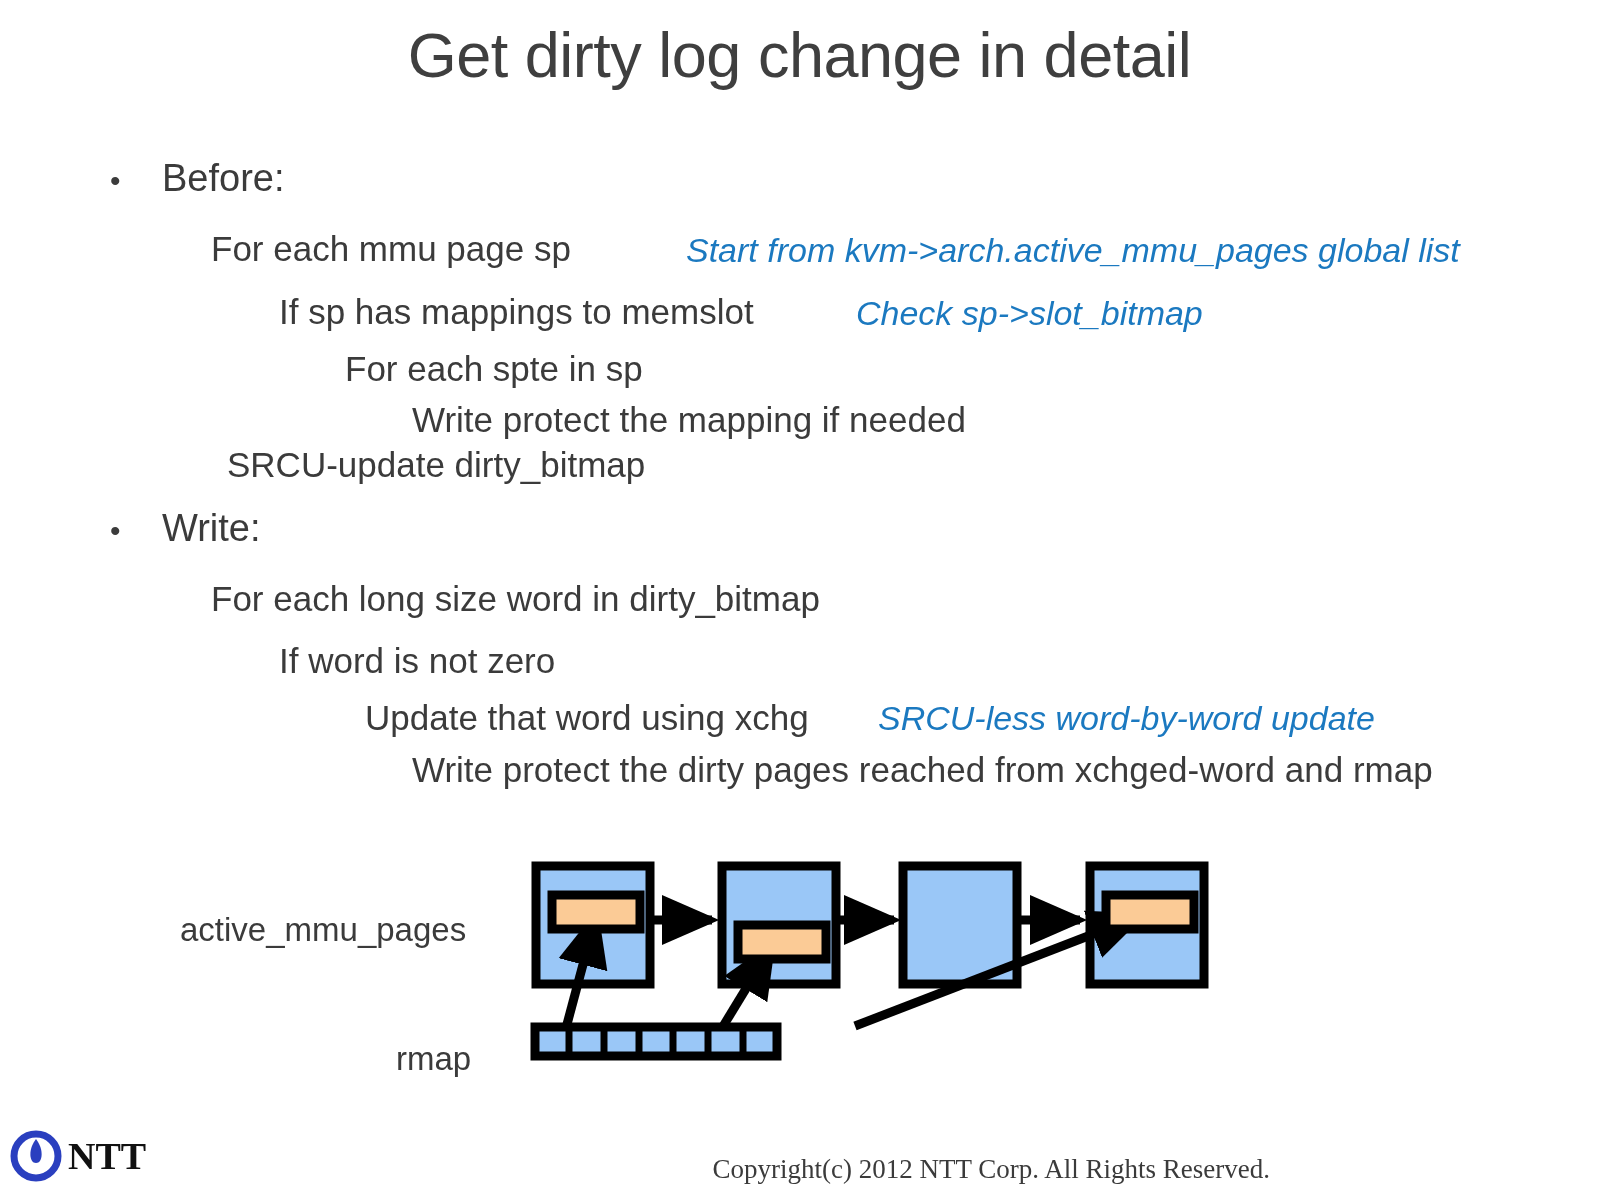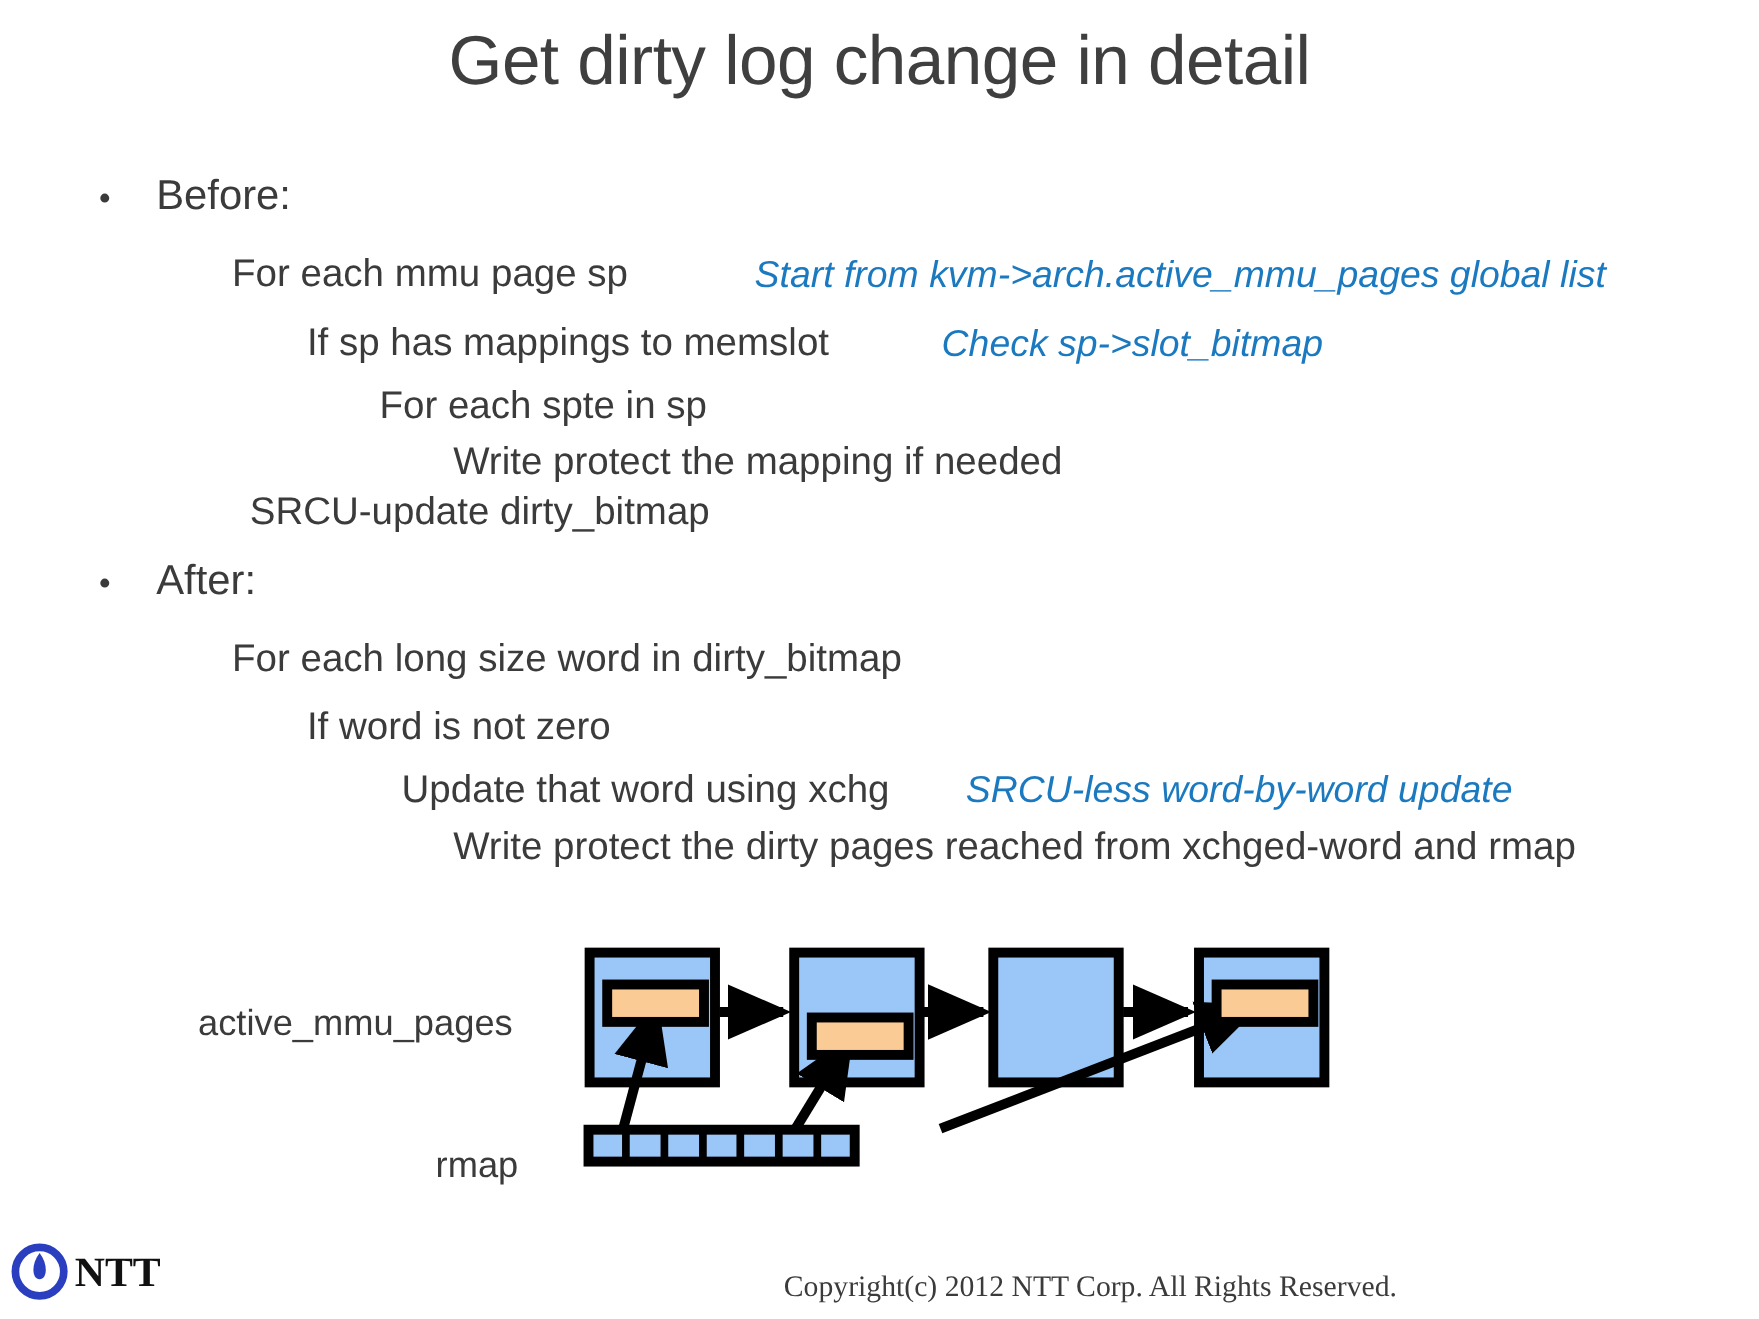--- a/index.html
+++ b/index.html
@@ -40,20 +40,21 @@
   
   .bullet-row {
     position: absolute;
     white-space: nowrap;
     font-size: 35px;
     color: #3b3b3b;
     line-height: 1.1;
   }
   .bullet-row.lvl1 {
     font-size: 38px;
+    margin-left: 20px;
   }
   .bullet-dot {
     display: inline-block;
     width: 52px;
     font-size: 30px;
     color: #3b3b3b;
     vertical-align: baseline;
   }
   .note {
     color: #1b79c0;
@@ -126,21 +127,21 @@
 
   <div class="bullet-row" style="left:412px; top:401px;">
     <span>Write protect the mapping if needed</span>
   </div>
 
   <div class="bullet-row" style="left:211px; top:446px;margin-left:16px;">
     <span>SRCU-update dirty_bitmap</span>
   </div>
 
   <div class="bullet-row lvl1" style="left:90px; top:508px;">
-    <span class="bullet-dot">•</span><span>After:</span>
+    <span class="bullet-dot">•</span><span>Write:</span>
   </div>
 
   <div class="bullet-row" style="left:211px; top:580px;">
     <span>For each long size word in dirty_bitmap</span>
   </div>
 
   <div class="bullet-row" style="left:279px; top:642px;">
     <span>If word is not zero</span>
   </div>
 

